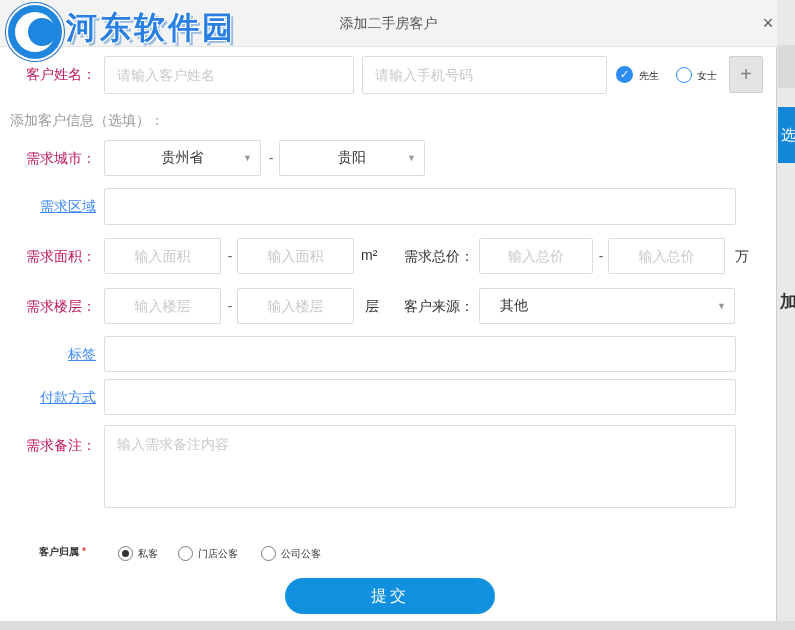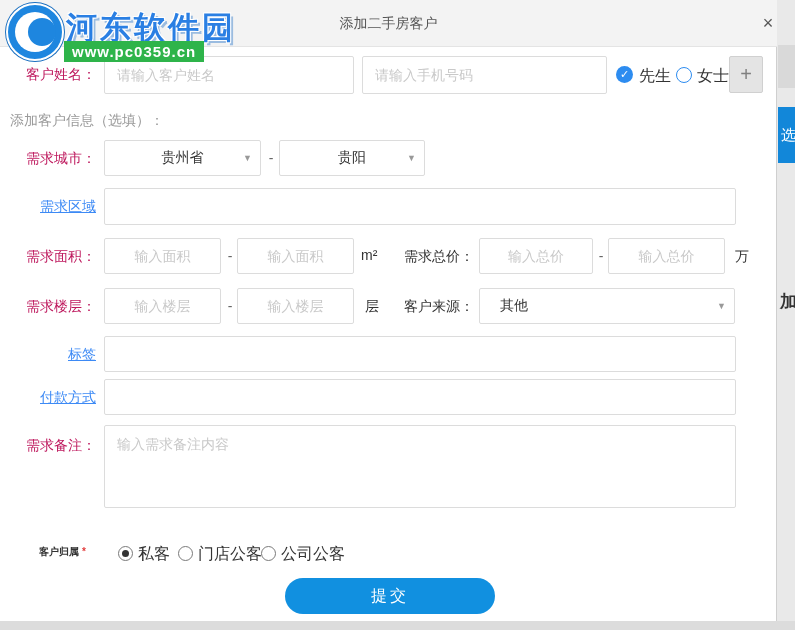--- a/index.html
+++ b/index.html
@@ -31,21 +31,21 @@
   .row-label { position:absolute; left:0; width:96px; text-align:right; font-size:14px; color:#be185d; }
   .link-label { position:absolute; left:0; width:96px; text-align:right; font-size:14px; color:#3d8af5; text-decoration:underline; cursor:pointer; }
   .dash { position:absolute; width:12px; text-align:center; font-size:14px; color:#666; }
   .unit { position:absolute; font-size:14px; color:#333; }
   .inline-label { position:absolute; font-size:14px; color:#333; }
   .section-label { position:absolute; left:10px; top:112px; font-size:14px; color:#9a9a9a; }
 
   
   .chk { position:absolute; width:17px; height:17px; border-radius:50%; background:#2d8cf0; color:#fff; font-size:11px; line-height:17px; text-align:center; cursor:pointer; }
   .rad-empty { position:absolute; width:16px; height:16px; border:1px solid #2d8cf0; border-radius:50%; background:#fff; cursor:pointer; }
-  .g-label { position:absolute; font-size:16px; color:#333; line-height:18px; }
+  .g-label { position:absolute; font-size:10px; color:#333; line-height:18px; }
   .plus-btn { position:absolute; left:729px; top:56px; width:34px; height:37px; background:#e4e4e4; border:1px solid #d0d0d0; color:#808080; font-size:20px; line-height:35px; text-align:center; cursor:pointer; border-radius:2px; }
 
   
   .rad { position:absolute; width:15px; height:15px; border:1px solid #7a7a7a; border-radius:50%; background:#fff; cursor:pointer; }
   .rad.checked::after { content:""; position:absolute; left:3px; top:3px; width:7px; height:7px; border-radius:50%; background:#333; }
   .own-label { position:absolute; left:39px; top:545px; font-size:10px; font-weight:700; color:#333; }
   .own-label .req { color:#e23b3b; margin-left:3px; font-weight:700; }
 
   .submit-btn { position:absolute; left:285px; top:578px; width:210px; height:36px; border-radius:18px; background:#1190e0; border:none; color:#fff; font-size:16px; letter-spacing:3px; display:flex; align-items:center; justify-content:center; cursor:pointer; font-family:inherit; }
 
@@ -142,15 +142,14 @@
     <div class="g-label" style="left:281px; top:545px;">公司公客</div>
 
     <button class="submit-btn">提交</button>
   </div>
 
   <div class="wm wm-logo">
     <div class="wm-swirl"></div>
     <div class="wm-swirl2"></div>
   </div>
   <div class="wm wm-name">河东软件园</div>
-  <div class="wm wm-url">www.pc0359.cn</div>
 
 </div>
 
 </body></html>

